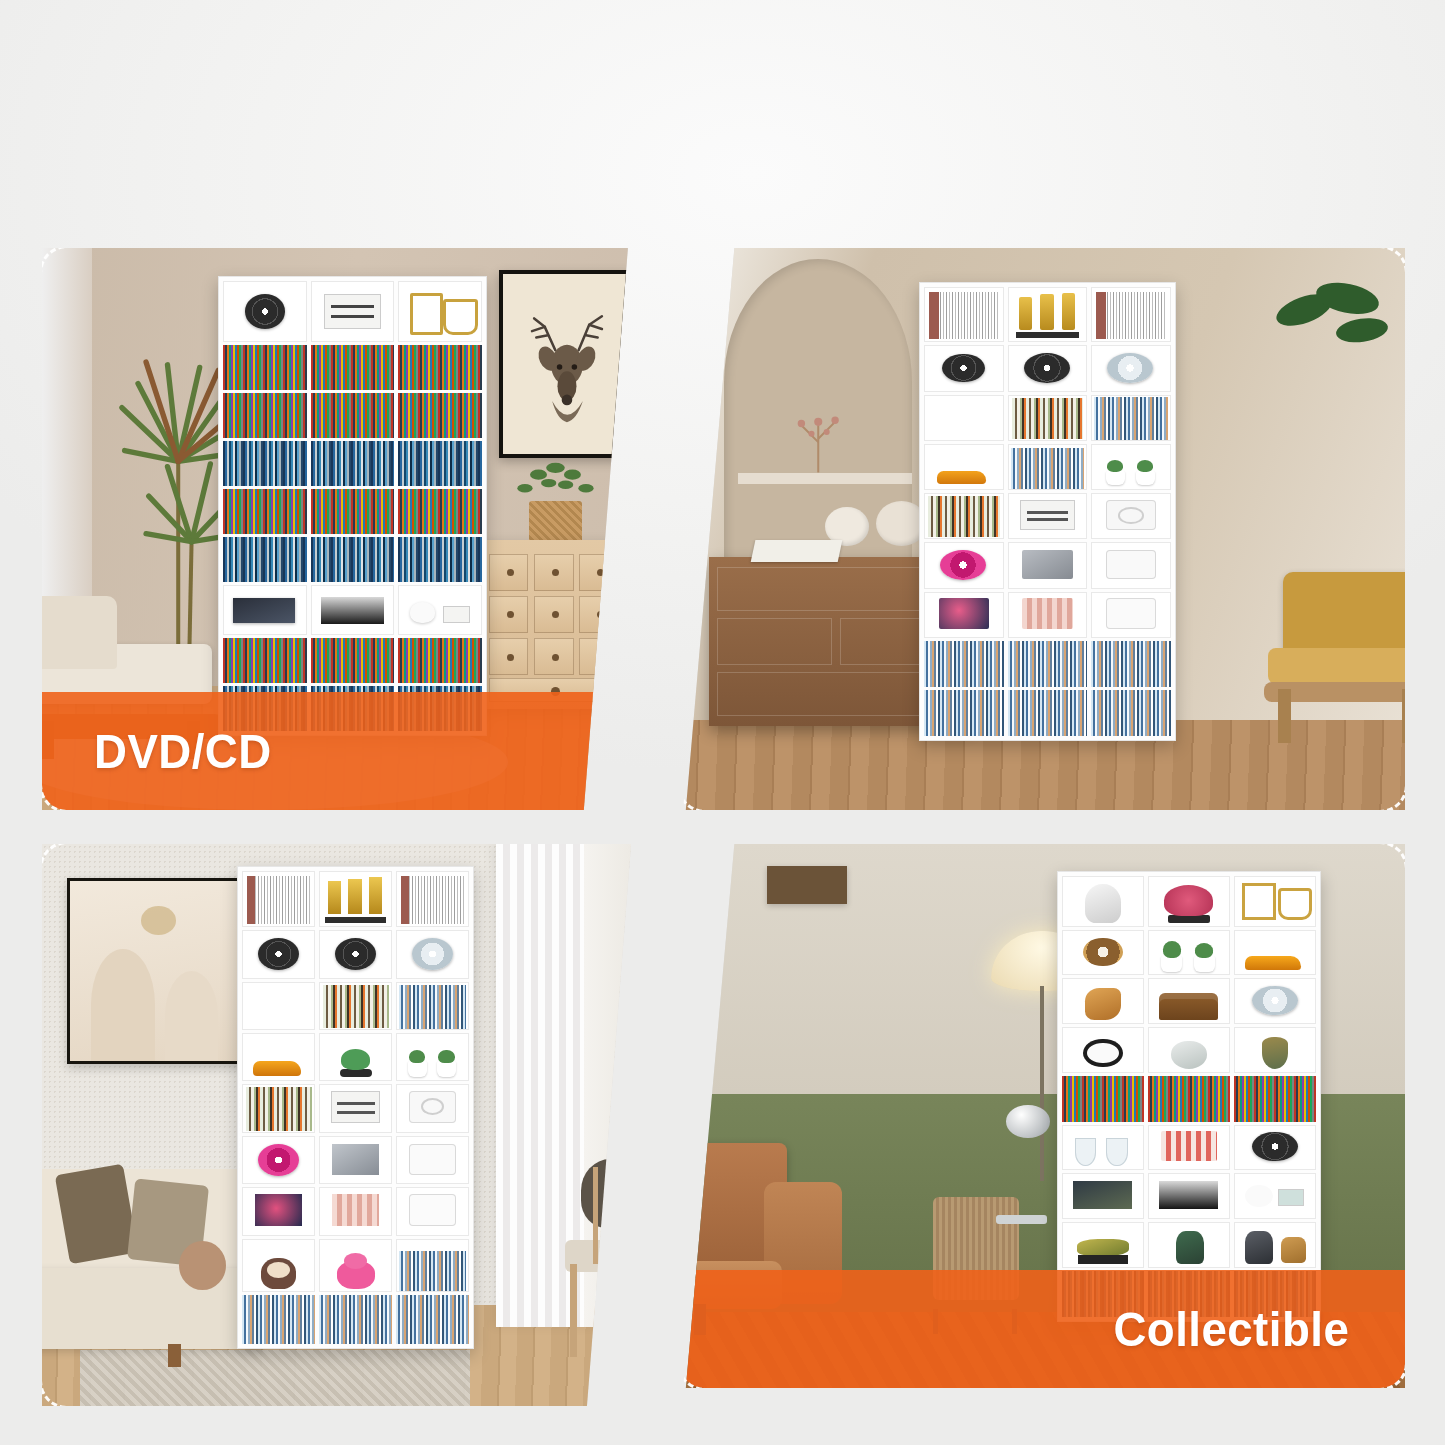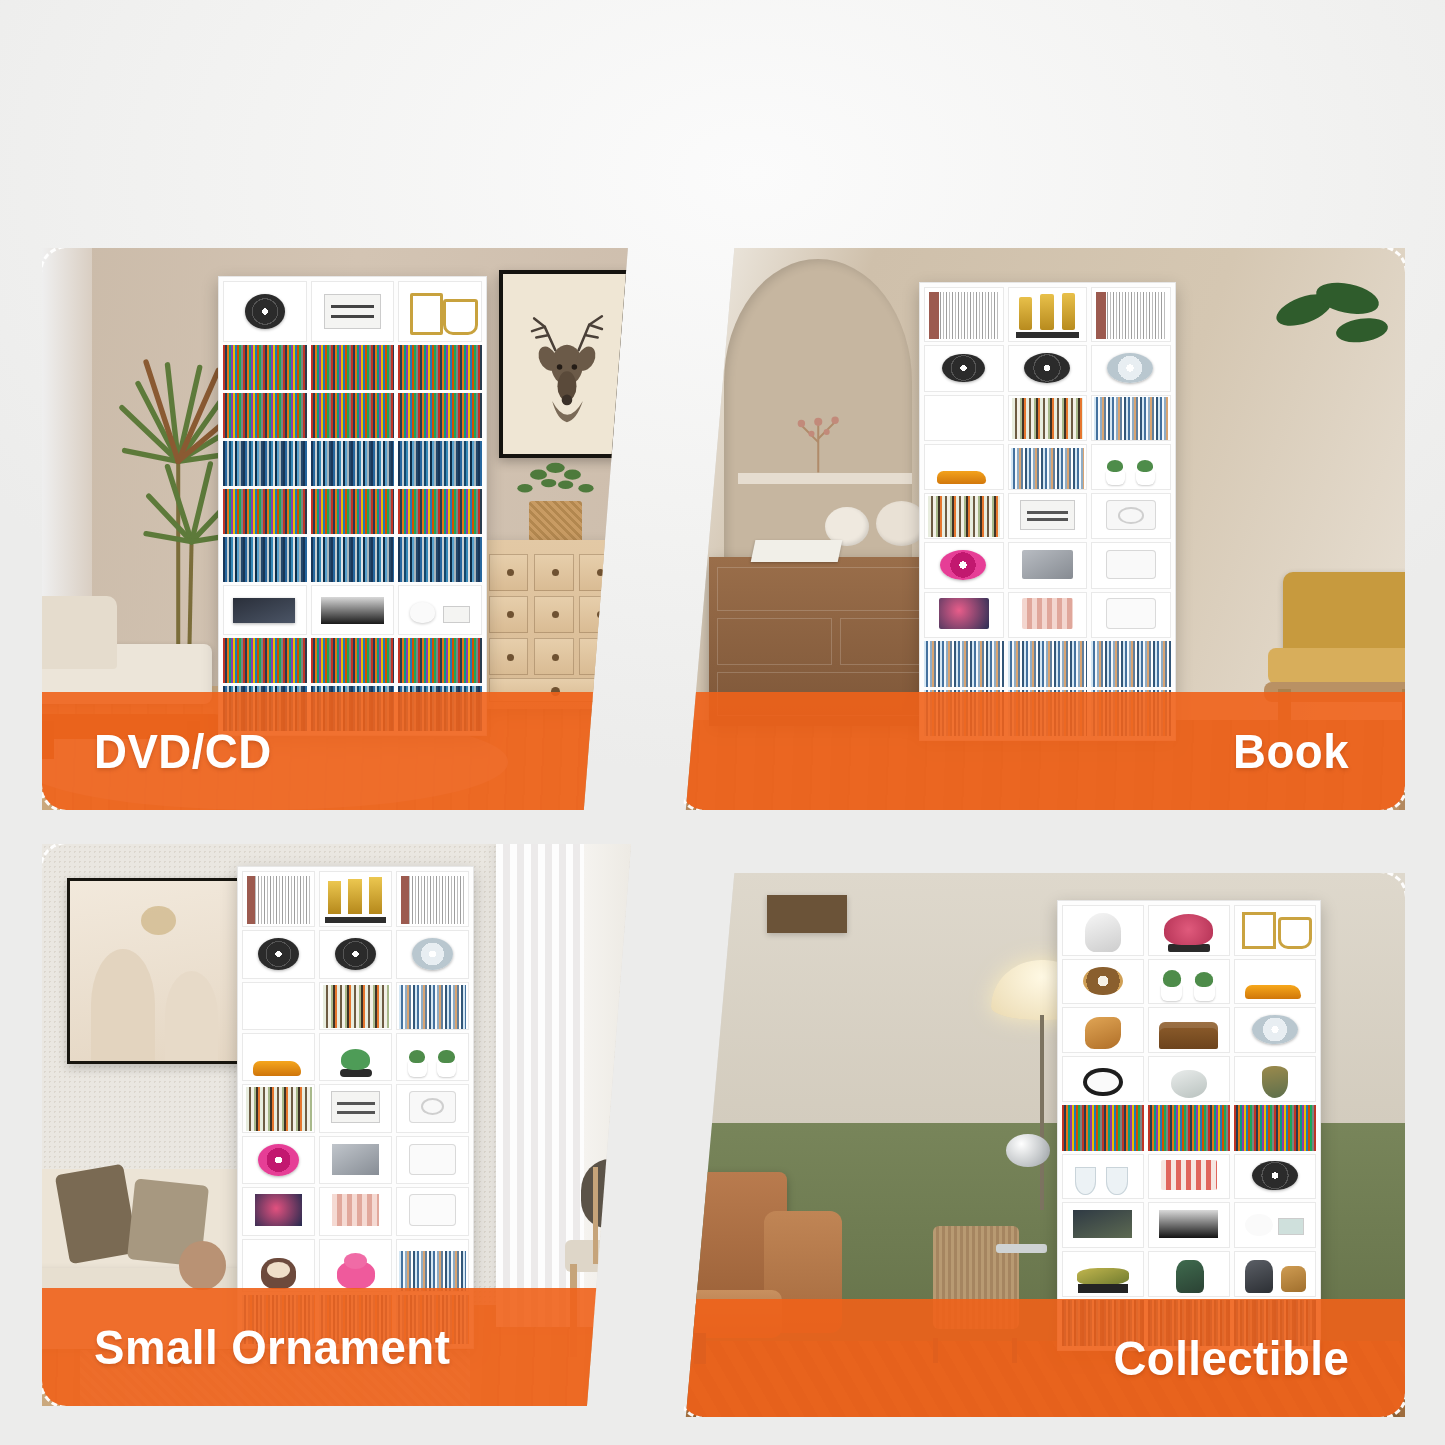--- a/index.html
+++ b/index.html
@@ -26,21 +26,21 @@
     font-size:49px;font-weight:400;color:#1d1d1d;
     transform:scaleX(.92);transform-origin:center;
   }
 
   
   .panels{position:absolute;left:0;top:240px;width:1445px;height:1205px;}
   .cell{position:absolute;overflow:hidden;}
   .cell.tl{left:42px;  top:8px;   width:630px; height:562px;}
   .cell.tr{left:680px; top:8px;   width:725px; height:562px;}
   .cell.bl{left:42px;  top:604px; width:630px; height:562px;}
-  .cell.br{left:680px; top:604px; width:725px; height:544px;margin-top:29px;}
+  .cell.br{left:680px; top:604px; width:725px; height:544px;}
 
   
   .photo{
     position:absolute;inset:0;
     background:#ddd;
     border-radius:26px;
     box-shadow:0 0 0 5px #ffffff;
   }
   .cell.tl .photo{clip-path:polygon(0 0, 93% 0, 86% 100%, 0 100%);}
   .cell.tr .photo{clip-path:polygon(7.5% 0, 100% 0, 100% 100%, 0.8% 100%);}
@@ -541,23 +541,20 @@
                 <div class="ucol">
                   <div class="media blu"></div>
                 </div>
                 <div class="ucol">
                   <div class="media blu"></div>
                 </div>
               </div>
           </div>
         </div>
 
-        <div class="labelbar right">
-          <span>Book</span>
-        </div>
       </div>
       <div class="dash"></div>
     </div>
 
     <div class="cell bl">
       <div class="photo">
         <div class="room">
           <div class="wall" style="height:82%;background:#eae7e1;background-image:radial-gradient(circle,#dcd7ce 1px,transparent 1px);background-size:5px 5px;"></div>
           <div class="floor" style="height:18%;background:repeating-linear-gradient(92deg,#caa87d 0 16px,#bf9d72 16px 18px,#d3b288 18px 34px);"></div>
           <div class="obj" style="left:6%;bottom:0;width:62%;height:10%;background:repeating-linear-gradient(45deg,#d8d4cc 0 4px,#c6c1b7 4px 8px);opacity:.9;"></div>
@@ -699,23 +696,20 @@
                 <div class="ucol">
                   <div class="media blu"></div>
                 </div>
                 <div class="ucol">
                   <div class="media blu"></div>
                 </div>
               </div>
           </div>
         </div>
 
-        <div class="labelbar left">
-          <span>Small Ornament</span>
-        </div>
       </div>
       <div class="dash"></div>
     </div>
 
     <div class="cell br">
       <div class="photo">
         <div class="room">
           <div class="wall" style="height:46%;background:linear-gradient(180deg,#ded8cc,#d3ccbe);"></div>
           <div class="obj" style="left:0;right:0;top:46%;height:40%;background:linear-gradient(180deg,#78855a,#66734a);"></div>
           <div class="floor" style="height:14%;background:repeating-linear-gradient(60deg,#9e6d3e 0 12px,#8c5f34 12px 24px);"></div>

